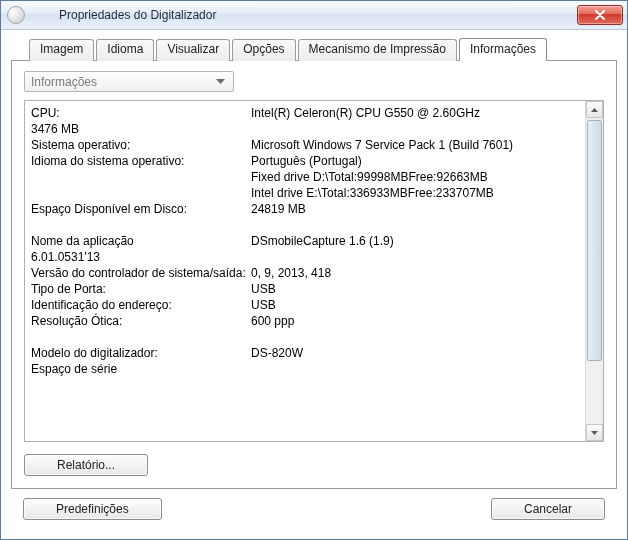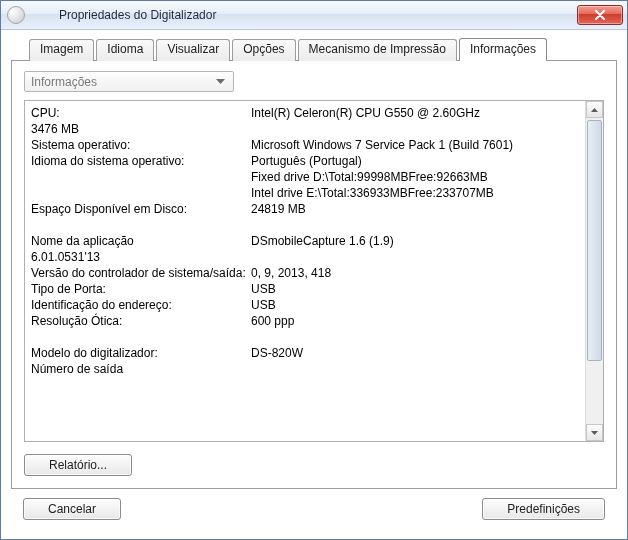--- a/index.html
+++ b/index.html
@@ -163,21 +163,21 @@
     left:1px; right:1px;
     background: linear-gradient(to right,#e9eef5,#cfd9e6);
     border:1px solid #a7b4c4;
     border-radius:2px;
   }
   .btn {
     height: 22px;
     border: 1px solid #8c8c8c;
     border-radius: 3px;
     background: linear-gradient(to bottom,#fdfdfd,#e8e8e8);
-    padding: 0 24px;
+    padding: 0 32px;
     display:inline-flex;
     align-items:center;
     justify-content:center;
     color:#222;
     box-shadow: inset 0 0 0 1px rgba(255,255,255,0.7);
     min-width: 70px;
     box-sizing: border-box;
   }
   .report-row {
     margin-top: 12px;
@@ -284,21 +284,21 @@
             <div class="val">600 ppp</div>
           </div>
 
           <div class="spacer"></div>
 
           <div class="row">
             <div class="lbl">Modelo do digitalizador:</div>
             <div class="val">DS-820W</div>
           </div>
           <div class="row">
-            <div class="lbl">Número de saída</div>
+            <div class="lbl">Espaço de série</div>
             <div class="val"></div>
           </div>
 
         </div>
 
         <div class="scrollbar">
           <div class="sb-btn">
             <svg width="7" height="4" viewBox="0 0 7 4">
                 <path d="M0 4 L3.5 0 L7 4 Z" fill="#5a5a5a"></path>
               </svg>
@@ -314,18 +314,18 @@
         </div>
       </div>
 
       <div class="report-row">
         <div class="btn">Relatório...</div>
       </div>
 
     </div>
 
     <div class="bottom-bar">
+      <div class="btn">Predefinições</div>
       <div class="btn">Cancelar</div>
-      <div class="btn">Predefinições</div>
     </div>
 
   </div>
 </div>
 
 </body></html>

